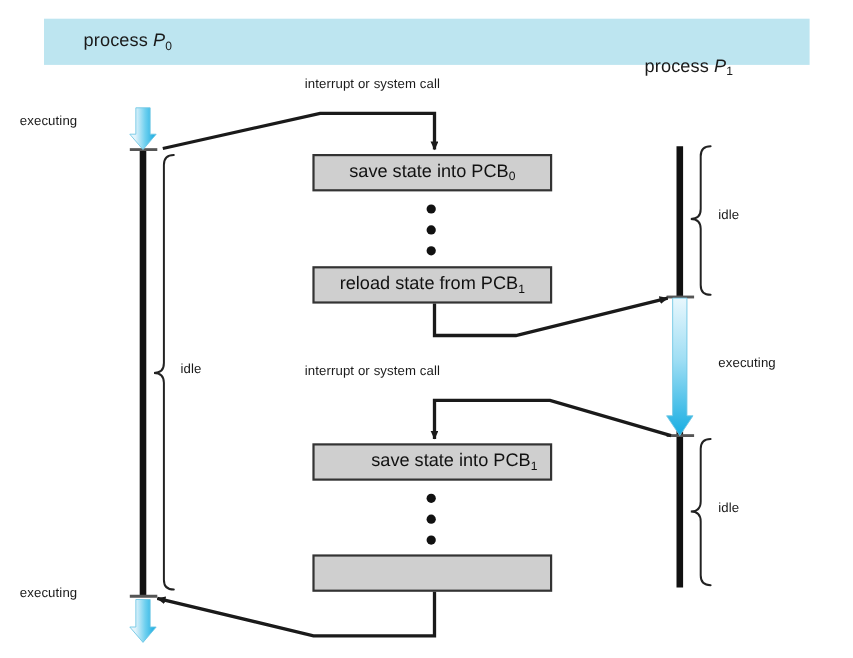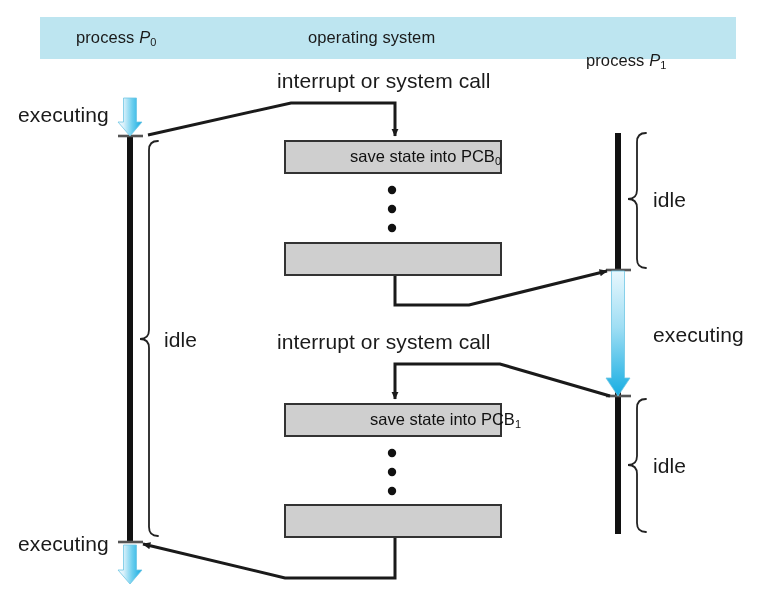--- a/index.html
+++ b/index.html
@@ -2,28 +2,28 @@
 <html><head>
 <meta charset="utf-8">
 <style>
   html,body{margin:0;padding:0;background:#ffffff;}
   body{width:775px;height:598px;overflow:hidden;
        font-family:"Liberation Sans","DejaVu Sans",sans-serif;
        color:#1a1a1a;}
   #stage{position:relative;width:657px;height:598px;background:#fff;}
   #svg-layer{position:absolute;left:0;top:0;width:775px;height:598px;}
 
-  .lbl{position:absolute;white-space:nowrap;font-size:21px;color:#1a1a1a;
+  .lbl{position:absolute;white-space:nowrap;font-size:12px;color:#1a1a1a;
        letter-spacing:.1px;}
   .hdr-lbl{font-size:16.5px;}
   .hdr-lbl i{font-style:italic;}
   .sub{font-size:11px;vertical-align:-0.28em;font-style:normal;}
 
   .boxlabel{position:absolute;white-space:nowrap;font-size:16.5px;
-            color:#111;text-align:right;}
+            color:#111;text-align:center;}
 </style>
 </head>
 <body>
 
 <div id="stage">
 
   <svg id="svg-layer" viewBox="0 0 775 598">
     <defs>
       <linearGradient id="blueArrow" x1="0" y1="0" x2="1" y2="0">
         <stop offset="0%" stop-color="#f2fbfe"></stop>
@@ -89,21 +89,20 @@
     </g>
     <g>
       <circle cx="392" cy="453" r="4.2" fill="#111"></circle>
       <circle cx="392" cy="472" r="4.2" fill="#111"></circle>
       <circle cx="392" cy="491" r="4.2" fill="#111"></circle>
     </g>
   </svg>
 
   <div class="lbl hdr-lbl" style="left:76px;top:28px;"><span>process </span><i>P</i><span class="sub">0</span></div>
 
-  <div class="lbl hdr-lbl" style="left:308px;top:28px;"><span>operating system</span></div>
 
   <div class="lbl hdr-lbl" style="left:586px;top:28px;margin-top:23px;"><span>process </span><i>P</i><span class="sub">1</span></div>
 
   <div class="lbl" style="left:277px;top:69px;">interrupt or system call</div>
 
   <div class="lbl" style="left:277px;top:330px;">interrupt or system call</div>
 
   <div class="lbl" style="left:18px;top:103px;">executing</div>
 
   <div class="lbl" style="left:164px;top:328px;">idle</div>
@@ -111,17 +110,18 @@
   <div class="lbl" style="left:18px;top:532px;">executing</div>
 
   <div class="lbl" style="left:653px;top:188px;">idle</div>
 
   <div class="lbl" style="left:653px;top:323px;">executing</div>
 
   <div class="lbl" style="left:653px;top:454px;">idle</div>
 
   <div class="boxlabel" style="left:285px;top:147px;width:216px;"><span>save state into PCB</span><span class="sub">0</span></div>
 
+  <div class="boxlabel" style="left:285px;top:249px;width:216px;"><span>reload state from PCB</span><span class="sub">1</span></div>
 
   <div class="boxlabel" style="left:285px;top:410px;width:216px;margin-left:20px;"><span>save state into PCB</span><span class="sub">1</span></div>
 
 
 </div>
 
 </body></html>

